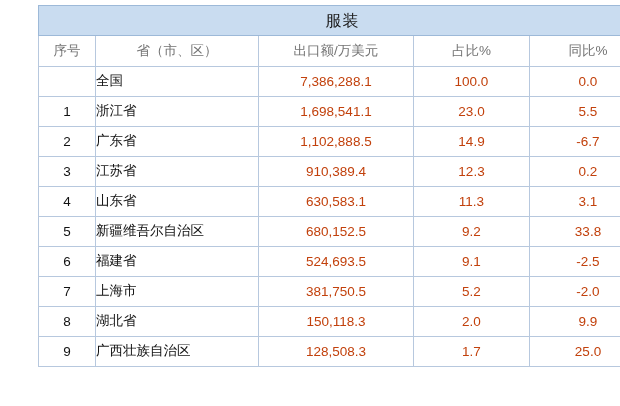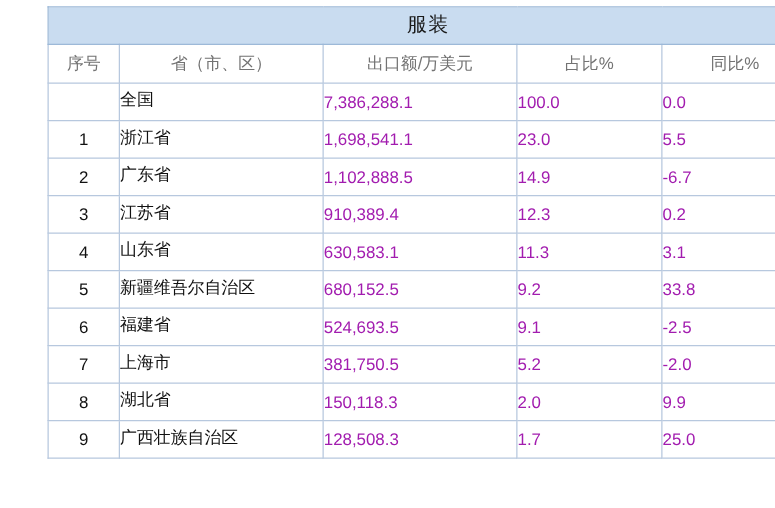--- a/index.html
+++ b/index.html
@@ -64,24 +64,24 @@
   .c-prov {
     text-align: left;
     padding-left: 22px;
     font-size: 13.5px;
     color: #111111;
     height: 29px;
     line-height: 29px;
     font-family: Liberation Mono, monospace;
   }
   .c-num {
-    text-align: left;
+    text-align: center;
     padding-right: 9px;
     font-size: 13.5px;
-    color: #a21caf;
+    color: #c2410c;
     height: 29px;
     line-height: 29px;
   }
   col.c1 { width: 57px; }
   col.c2 { width: 163px; }
   col.c3 { width: 155px; }
   col.c4 { width: 116px; }
   col.c5 { width: 117px; }
 </style>
 </head>

